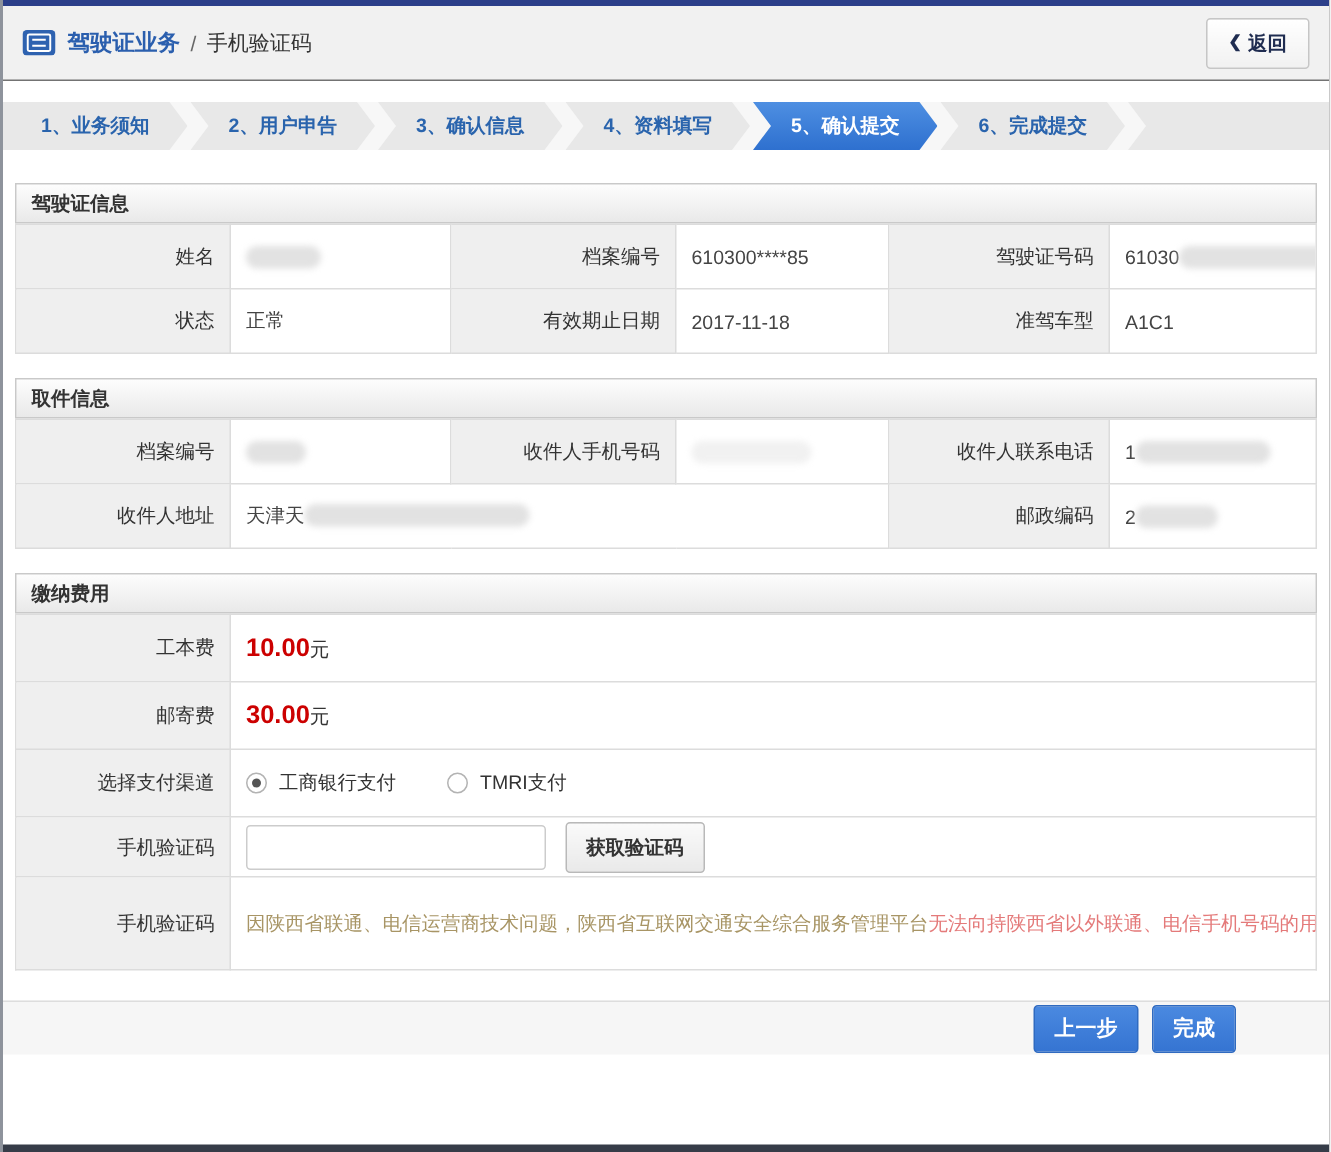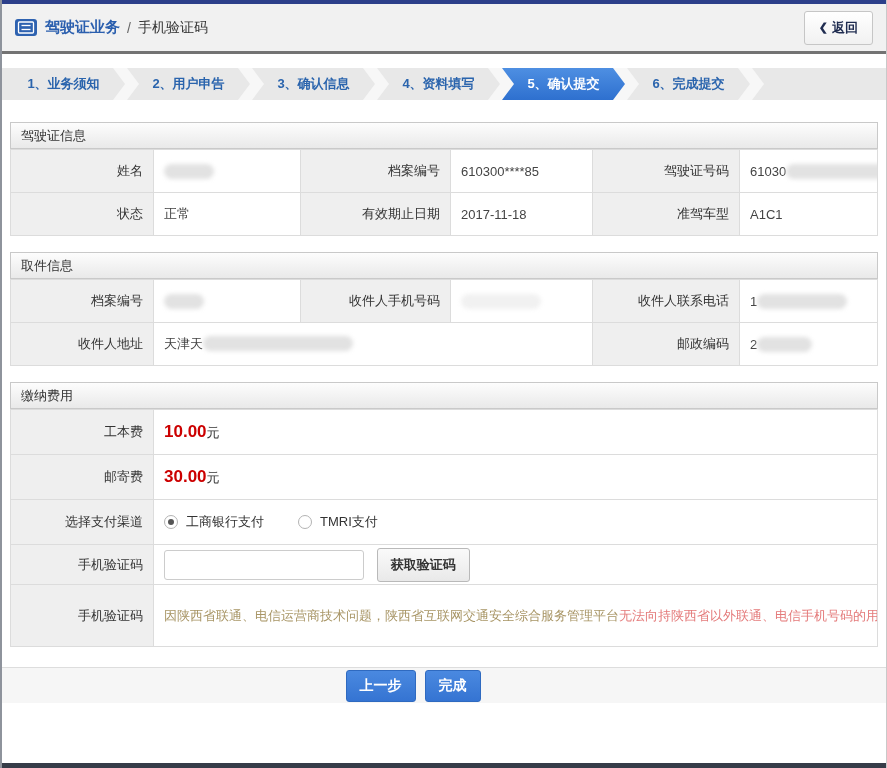--- a/index.html
+++ b/index.html
@@ -11,21 +11,21 @@
   }
   .page {
     position: relative; width: 887px; height: 768px;
     border-left: 2px solid #8e939c; border-right: 1px solid #c9c9c9;
     background: #fff;
   }
   .topbar { height: 4px; background: #2c3f8a; }
 
   
   .header {
-    height: 50px; background: #f1f1f1; border-bottom: 3px solid #737373;
+    height: 50px; background: #f1f1f1; border-bottom: 1px solid #737373;
     display: flex; align-items: center; padding: 0 13px;
   }
   .doc-icon { width: 22px; height: 17px; flex: 0 0 auto; }
   .title { font-size: 15px; font-weight: bold; color: #2b5fae; margin-left: 8px; }
   .title-divider { color: #666; margin: 0 7px; font-size: 14px; }
   .subtitle { font-size: 14px; color: #333; }
   .back-btn {
     margin-left: auto; background: linear-gradient(#ffffff, #f1f1f1);
     border: 1px solid #c6c6c6; border-radius: 3px; padding: 7px 14px;
     font-size: 13px; font-weight: bold; color: #1f2c50; cursor: pointer;
@@ -51,21 +51,21 @@
     clip-path: polygon(0 0, 100% 0, 100% 100%, 0 100%, 12px 50%);
   }
 
   
   .section { margin: 0 8px; }
   .section.s1 { margin-top: 22px; }
   .section.s2, .section.s3 { margin-top: 16px; }
   .sec-header {
     height: 27px; line-height: 26px; padding-left: 10px;
     background: linear-gradient(#fdfdfd, #e9e9e9);
-    border: 1px solid #c9c9c9; font-size: 13px; font-weight: normal; color: #333;
+    border: 1px solid #c9c9c9; font-size: 13px; font-weight: bold; color: #333;
   }
   table.info { width: 100%; border-collapse: collapse; table-layout: fixed; border: 1px solid #d5d5d5; border-top: none; }
   table.info td { border: 1px solid #dcdcdc; height: 43px; font-size: 13px; overflow: hidden; white-space: nowrap; margin-top: 44px; }
   td.lbl { background: #efefef; text-align: right; padding-right: 10px; color: #333; }
   td.val { background: #fff; padding-left: 10px; color: #444; }
 
   .blob {
     display: inline-block; vertical-align: -3px; height: 15px; border-radius: 8px;
     background: #e2e2e2; filter: blur(2px);
   }
@@ -99,21 +99,21 @@
     border-radius: 3px; font-size: 13px; font-weight: bold; color: #333;
   }
 
   td.notice-cell { padding: 8px 12px 8px 10px; white-space: normal; line-height: 22px; font-size: 13px; }
   .notice-tan { color: #a89565; }
   .notice-red { color: #e47a7a; }
 
   
   .footer {
     margin-top: 20px; height: 36px; background: #f6f6f6; border-top: 1px solid #dddddd;
-    display: flex; align-items: center; justify-content: center; gap: 9px; padding-right: 62px;
+    display: flex; align-items: center; justify-content: flex-end; gap: 9px; padding-right: 62px;
   }
   .blue-btn {
     background: linear-gradient(#4a89e0, #3574d2); border: 1px solid #2f6ac0; border-radius: 3px;
     color: #fff; font-size: 14px; font-weight: bold; padding: 6px 13px; cursor: pointer;
   }
   .bottom-bar { position: absolute; left: 0; right: 0; bottom: 0; height: 5px; background: #363c48; }
 </style>
 </head>
 <body>
 

